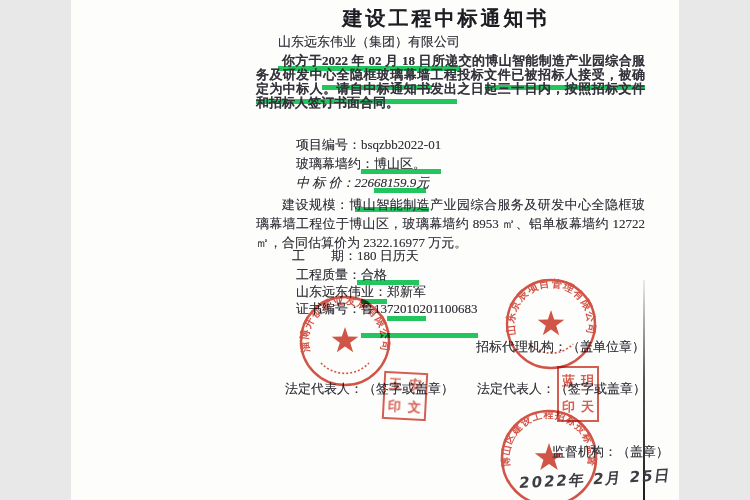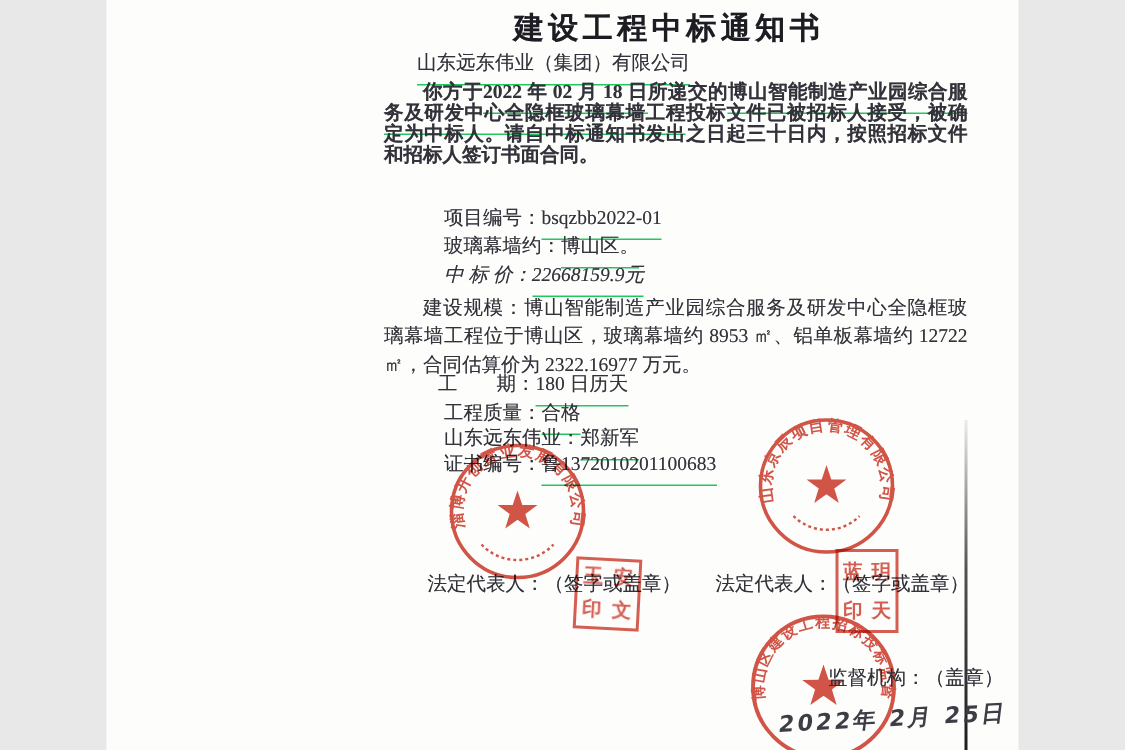--- a/index.html
+++ b/index.html
@@ -9,21 +9,21 @@
     background:#fdfdfc;overflow:hidden;color:#32323a;
   }
   .ink{color:#32323a;text-shadow:0 0 .4px rgba(40,40,48,.45);}
   .title{
     position:absolute;top:5px;left:0;width:750px;text-align:center;
     font-family:"Liberation Sans","DejaVu Sans",sans-serif;
     font-size:20px;font-weight:bold;letter-spacing:3px;color:#1c1c22;
   }
   .content{position:absolute;left:185px;top:0;width:389px;font-size:13px;z-index:2;}
   .abs{position:absolute;}
-  .u{border-bottom:1px solid #22c55e;padding-bottom:7px;}
+  .u{border-bottom:5px solid #22c55e;padding-bottom:17px;}
   .para{text-align:justify;line-height:14px;text-indent:2em;font-weight:bold;}
   .para2{text-align:justify;line-height:19px;text-indent:2em;}
   .fieldline{white-space:nowrap;line-height:16px;}
   .signline{white-space:nowrap;font-size:13px;line-height:16px;}
   .handwrite{
     font-family:"DejaVu Sans","Liberation Sans",sans-serif;
     font-size:15px;color:#3d3d46;transform:rotate(-3deg) skewX(-10deg);
     letter-spacing:2px;font-weight:bold;
   }
   .stamp{position:absolute;z-index:3;mix-blend-mode:multiply;opacity:.85;filter:blur(.3px);}
@@ -78,20 +78,23 @@
       <span>工程质量：</span><span class="u">合格</span>
     </div>
     <div class="abs fieldline ink" style="left:40px;top:284px;">
       <span>山东远东伟业：</span><span class="u">郑新军</span>
     </div>
     <div class="abs fieldline ink" style="left:40px;top:301px;">
       <span>证书编号：</span><span class="u">鲁1372010201100683</span>
     </div>
   </div>
 
+  <div class="abs signline ink" style="left:405px;top:339px;z-index:2;">
+    <span>招标代理机构：</span><span>（盖单位章）</span>
+  </div>
   <div class="abs signline ink" style="left:214px;top:381px;z-index:2;">
     <span>法定代表人：</span><span>（签字或盖章）</span>
   </div>
   <div class="abs signline ink" style="left:406px;top:381px;z-index:2;">
     <span>法定代表人：</span><span>（签字或盖章）</span>
   </div>
   <div class="abs signline ink" style="left:433px;top:444px;z-index:4;margin-left:48px;">
     <span>监督机构：</span><span>（盖章）</span>
   </div>
   <div class="abs handwrite" style="left:448px;top:470px;z-index:4;">2022年 2月 25日</div>

